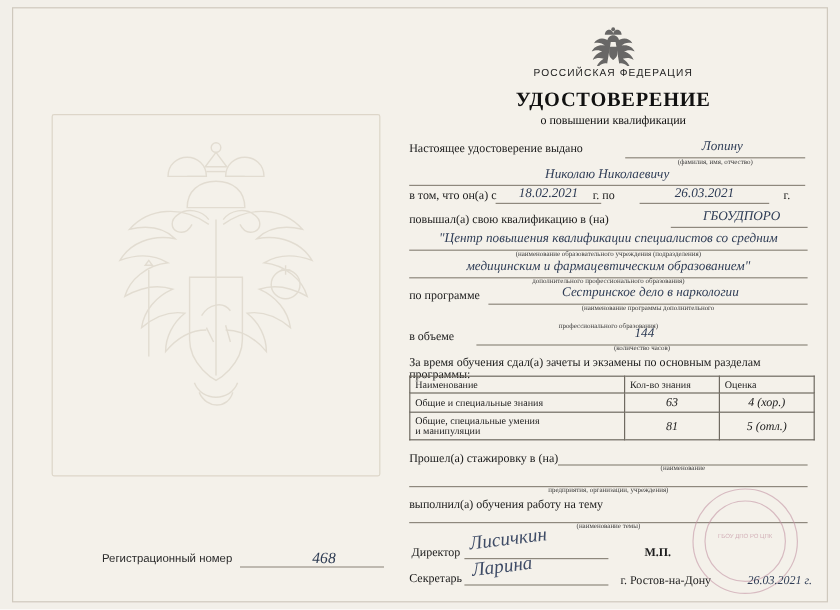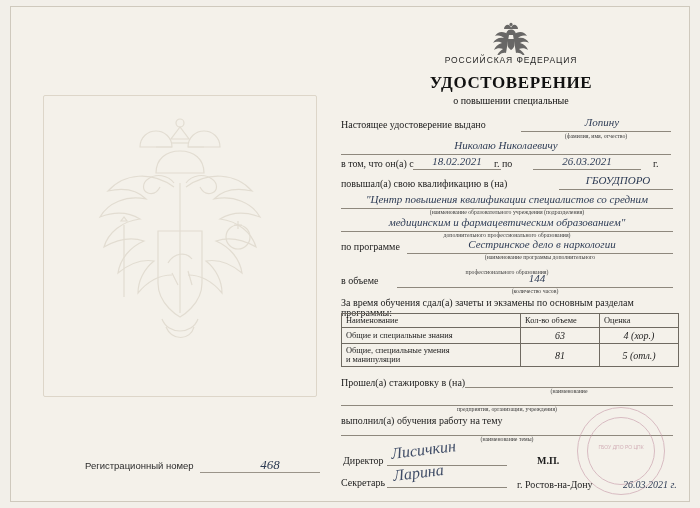--- a/index.html
+++ b/index.html
@@ -267,21 +267,21 @@
             <path d="M18 14 v14"></path>
             <path d="M14.6 18 h6.8 v6 c0 3 -3.4 5 -3.4 5 s-3.4 -2 -3.4 -5z"></path>
             <path d="M16 14 c-5 -4 -11 -4 -14 1 c4 -1 7 0 9 2 c-5 -1 -9 1 -11 5 c4 -2 7 -1 9 0 c-4 1 -7 4 -8 7 c3 -2 6 -2 9 -1 c-3 2 -6 5 -6 8 c3 -3 6 -5 9 -4z"></path>
             <path d="M20 14 c5 -4 11 -4 14 1 c-4 -1 -7 0 -9 2 c5 -1 9 1 11 5 c-4 -2 -7 -1 -9 0 c4 1 7 4 8 7 c-3 -2 -6 -2 -9 -1 c3 2 6 5 6 8 c-3 -3 -6 -5 -9 -4z"></path>
           </g>
         </svg>
       </div>
 
       <div class="country">РОССИЙСКАЯ ФЕДЕРАЦИЯ</div>
       <div class="title">УДОСТОВЕРЕНИЕ</div>
-      <div class="subtitle">о повышении специальные</div>
+      <div class="subtitle">о повышении квалификации</div>
 
       <div class="row lbl" style="left:0; top:102px;">Настоящее удостоверение выдано</div>
       <div class="hand" style="position:absolute; left:196px; top:99px; width:130px;">Лопину</div>
       <div class="rule" style="left:180px; top:114px; width:150px;"></div>
       <div class="hint" style="position:absolute; left:180px; top:116px; width:150px;">(фамилия, имя, отчество)</div>
 
       <div class="hand" style="position:absolute; left:0px; top:122px; width:330px;">Николаю  Николаевичу</div>
       <div class="rule" style="left:0px; top:137px; width:330px;"></div>
 
       <div class="row lbl" style="left:0; top:141px;">в том, что он(а) с</div>
@@ -315,21 +315,21 @@
       <div class="rule" style="left:56px; top:270px; width:276px;"></div>
       <div class="hint" style="position:absolute; left:56px; top:271px; width:276px;">(количество часов)</div>
 
       <div class="row lbl" style="left:0; top:280px;">За время обучения сдал(а) зачеты и экзамены по основным разделам</div>
       <div class="row lbl" style="left:0; top:290px;">программы:</div>
 
       <table class="tbl">
         <thead>
           <tr>
             <th>Наименование</th>
-            <th class="th-num">Кол-во объеме</th>
+            <th class="th-num">Кол-во знания</th>
             <th class="th-mark">Оценка</th>
           </tr>
         </thead>
         <tbody>
           <tr>
             <td>Общие и специальные знания</td>
             <td class="c-num">63</td>
             <td class="c-mark">4 (хор.)</td>
           </tr>
           <tr>

